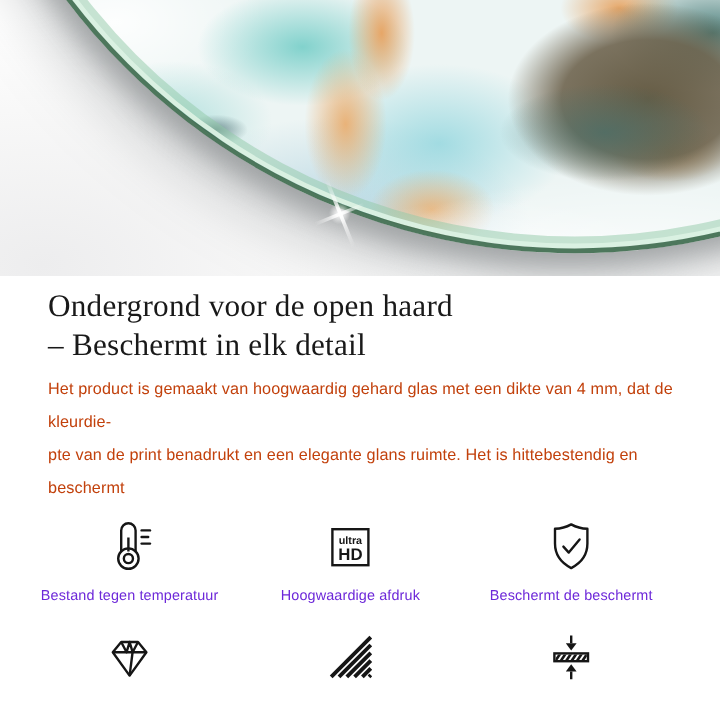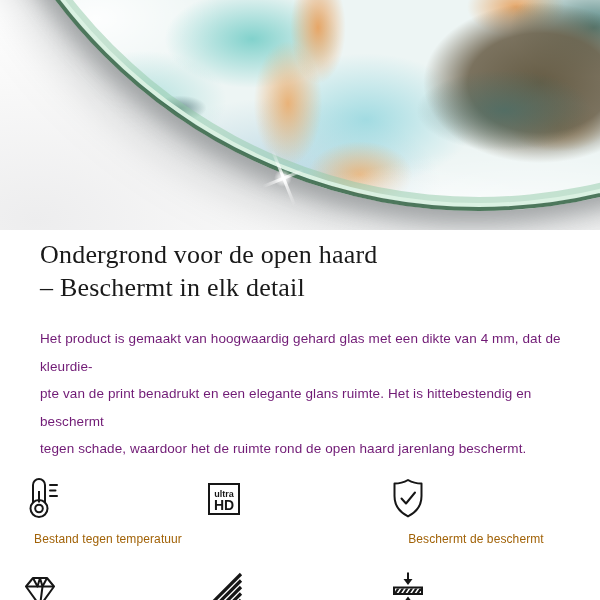--- a/index.html
+++ b/index.html
@@ -57,32 +57,32 @@
   .sparkle .ray-h{position:absolute;left:-22px;top:-1.5px;width:44px;height:3px;transform:rotate(-22deg);
     background:linear-gradient(to right,transparent,rgba(255,255,255,.9) 45%,rgba(255,255,255,.9) 55%,transparent);}
   .sparkle .core{position:absolute;left:-9px;top:-9px;width:18px;height:18px;border-radius:50%;
     background:radial-gradient(circle,rgba(255,255,255,1) 0%,rgba(255,255,255,.55) 35%,transparent 70%);}
   
   .content{padding:8px 30px 0 40px;}
   .title{
     font-family:"Liberation Serif", serif;font-weight:400;
     font-size:26px;line-height:33px;color:#191919;margin:0;letter-spacing:.2px;
   }
-  .desc{margin-top:21px;font-size:13.5px;line-height:27.5px;color:#701a75;letter-spacing:.1px;}
+  .desc{margin-top:6px;font-size:13.5px;line-height:27.5px;color:#c2410c;letter-spacing:.1px;}
   
   .features{
     margin:12px 0 0 16px;width:552px;
     display:grid;grid-template-columns:repeat(3,184px);row-gap:20px;
   }
   .feature{text-align:center;}
-  .icon-wrap{height:48px;display:flex;align-items:flex-end;}
+  .icon-wrap{height:48px;display:flex;align-items:flex-end;justify-content:center;}
   .feature svg{display:block;}
   .feature .stroke{fill:none;stroke:#161616;stroke-width:2;}
   .feature svg text{font-family:"Liberation Sans", sans-serif;fill:#161616;}
-  .feature-label{margin-top:9px;font-size:12px;color:#a16207;letter-spacing:.1px;}
+  .feature-label{margin-top:9px;font-size:12px;color:#6d28d9;letter-spacing:.1px;}
 </style>
 </head>
 <body>
 
 <div class="hero">
   <div class="art"></div>
   <div class="glass-edge"></div>
   <div class="sparkle">
     <div class="ray-v"></div>
     <div class="ray-h"></div>
@@ -91,21 +91,20 @@
 </div>
 
 <div class="content">
   <h1 class="title">
     <span style="display:block">Ondergrond voor de open haard</span>
     <span style="display:block">– Beschermt in elk detail</span>
   </h1>
   <div class="desc">
     <div>Het product is gemaakt van hoogwaardig gehard glas met een dikte van 4 mm, dat de kleurdie-</div>
     <div>pte van de print benadrukt en een elegante glans ruimte. Het is hittebestendig en beschermt</div>
-    <div>tegen schade, waardoor het de ruimte rond de open haard jarenlang beschermt.</div>
   </div>
 </div>
 
 <div class="features">
 
   <div class="feature">
     <div class="icon-wrap">
       <svg width="48" height="48" viewBox="0 0 48 48">
         <path class="stroke" d="M17 27.5 V10 a6 6 0 0 1 12 0 V27.5" stroke-linecap="round"></path>
         <circle class="stroke" cx="23" cy="33.5" r="8.5"></circle>
@@ -120,20 +119,21 @@
   </div>
 
   <div class="feature">
     <div class="icon-wrap">
       <svg width="48" height="48" viewBox="0 0 48 48">
         <rect class="stroke" x="9" y="9" width="30" height="30" stroke-width="2.6"></rect>
         <text x="24" y="21.5" font-size="9" font-weight="600" text-anchor="middle">ultra</text>
         <text x="24" y="35" font-size="14" font-weight="700" text-anchor="middle">HD</text>
       </svg>
     </div>
+    <div class="feature-label">Hoogwaardige afdruk</div>
   </div>
 
   <div class="feature">
     <div class="icon-wrap">
       <svg width="48" height="48" viewBox="0 0 48 48">
         <path class="stroke" stroke-linejoin="round" d="M24 5 c4.5 2.6 9 3.6 13.5 3.6 V21 c0 9.8 -5.6 16.4 -13.5 20.4 C16.1 37.4 10.5 30.8 10.5 21 V8.6 C15 8.6 19.5 7.6 24 5 Z"></path>
         <path class="stroke" stroke-width="2.4" stroke-linecap="round" stroke-linejoin="round" d="M17.5 23.5 L22 28.5 L31 17.5"></path>
       </svg>
     </div>
     <div class="feature-label">Beschermt de beschermt</div>

